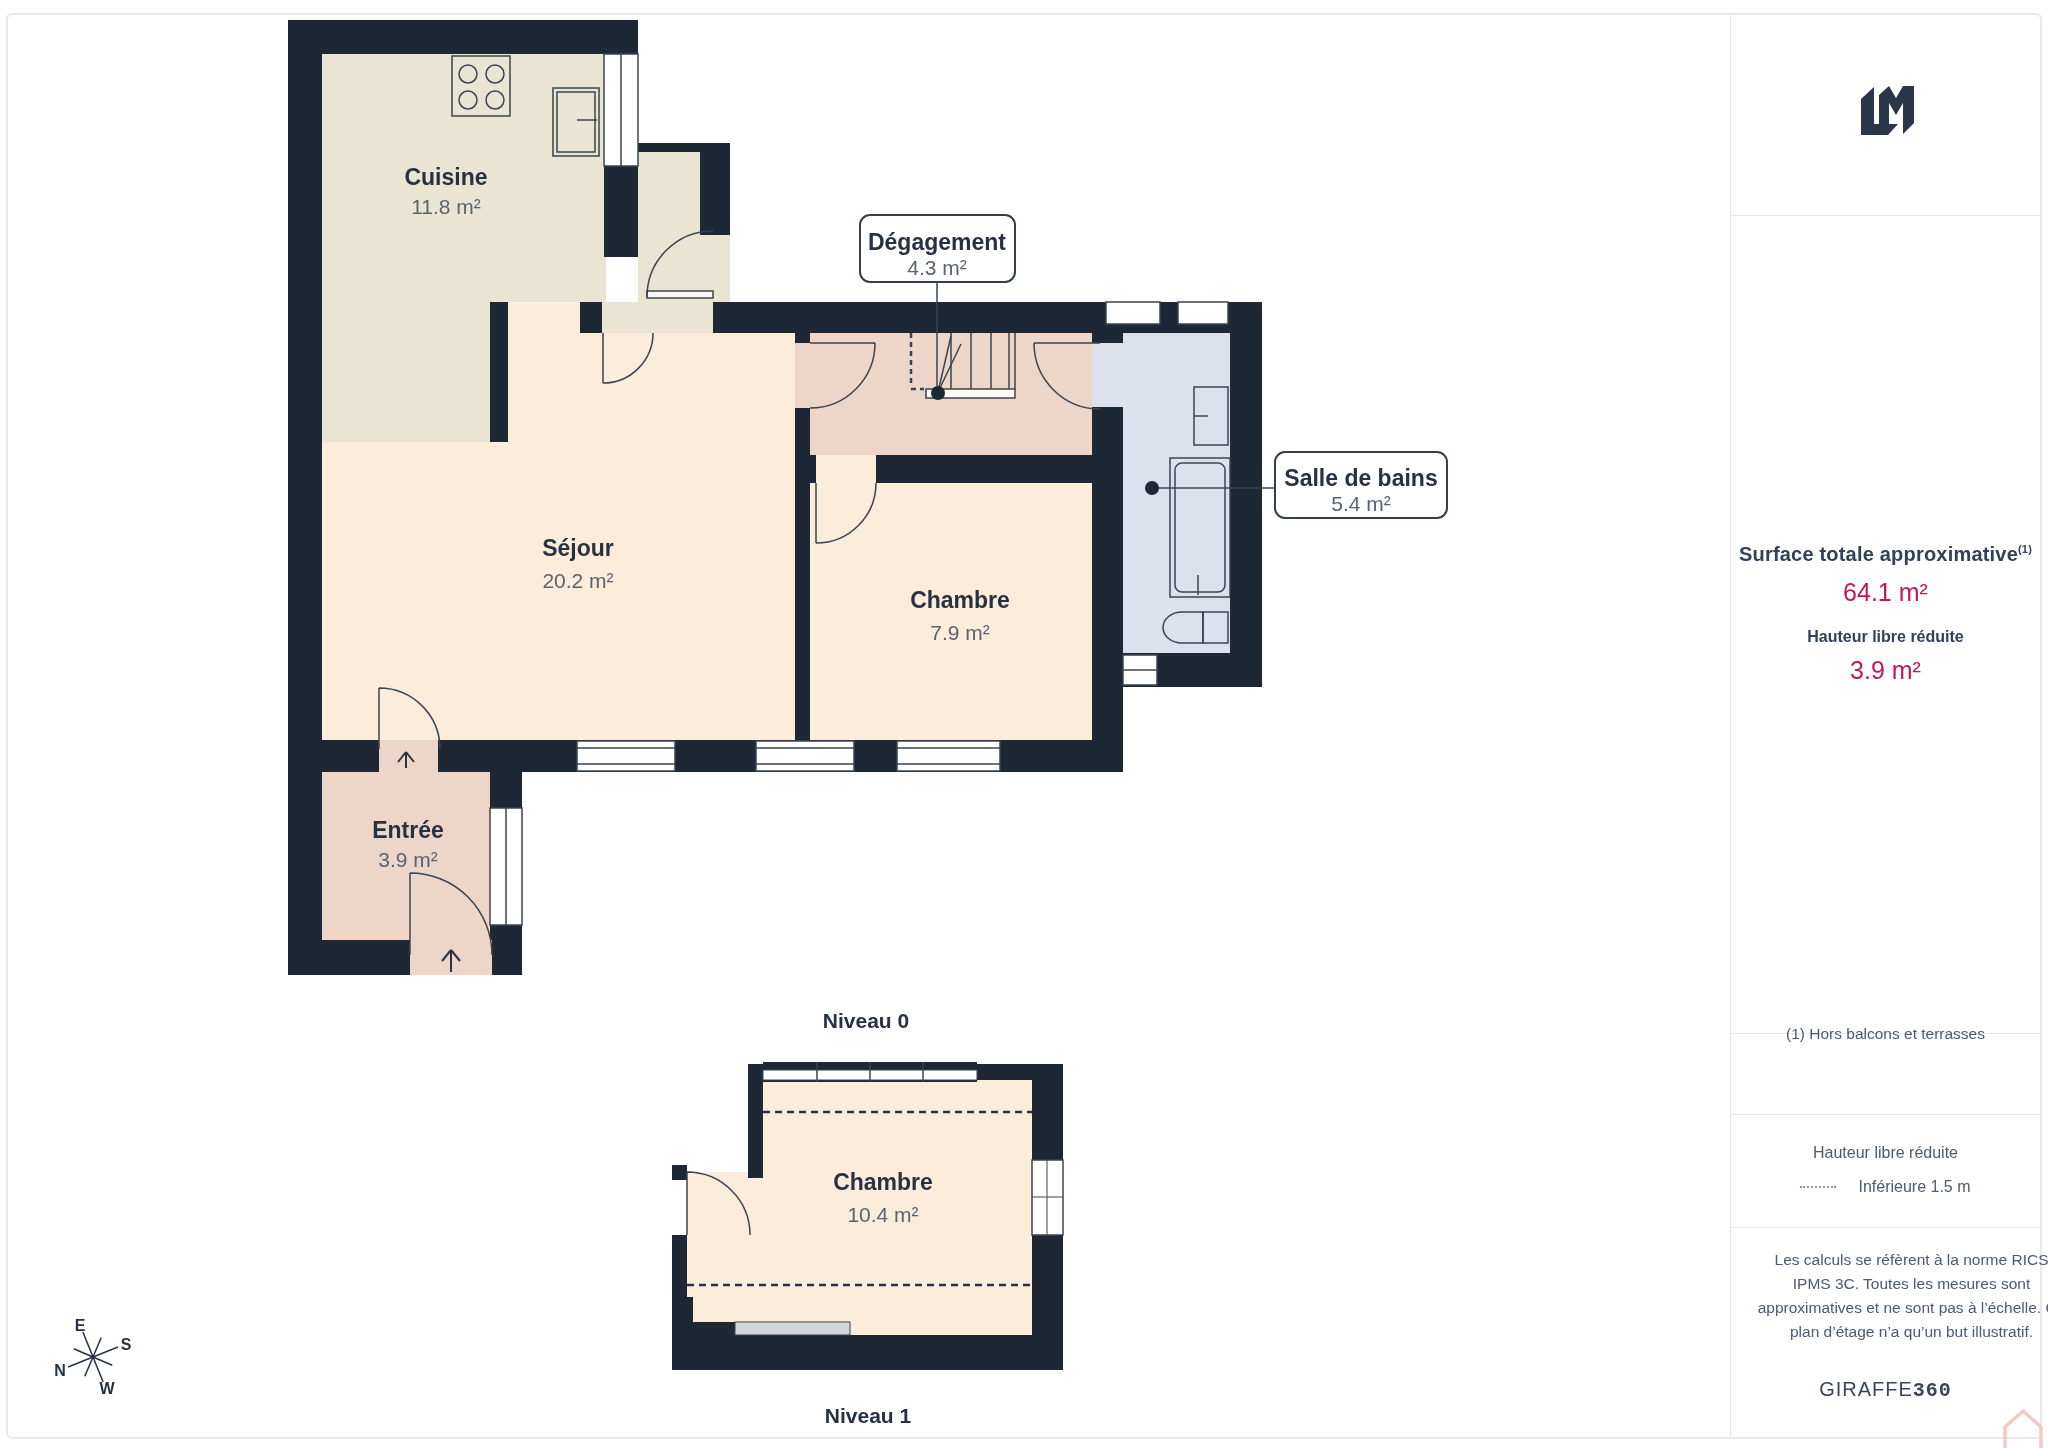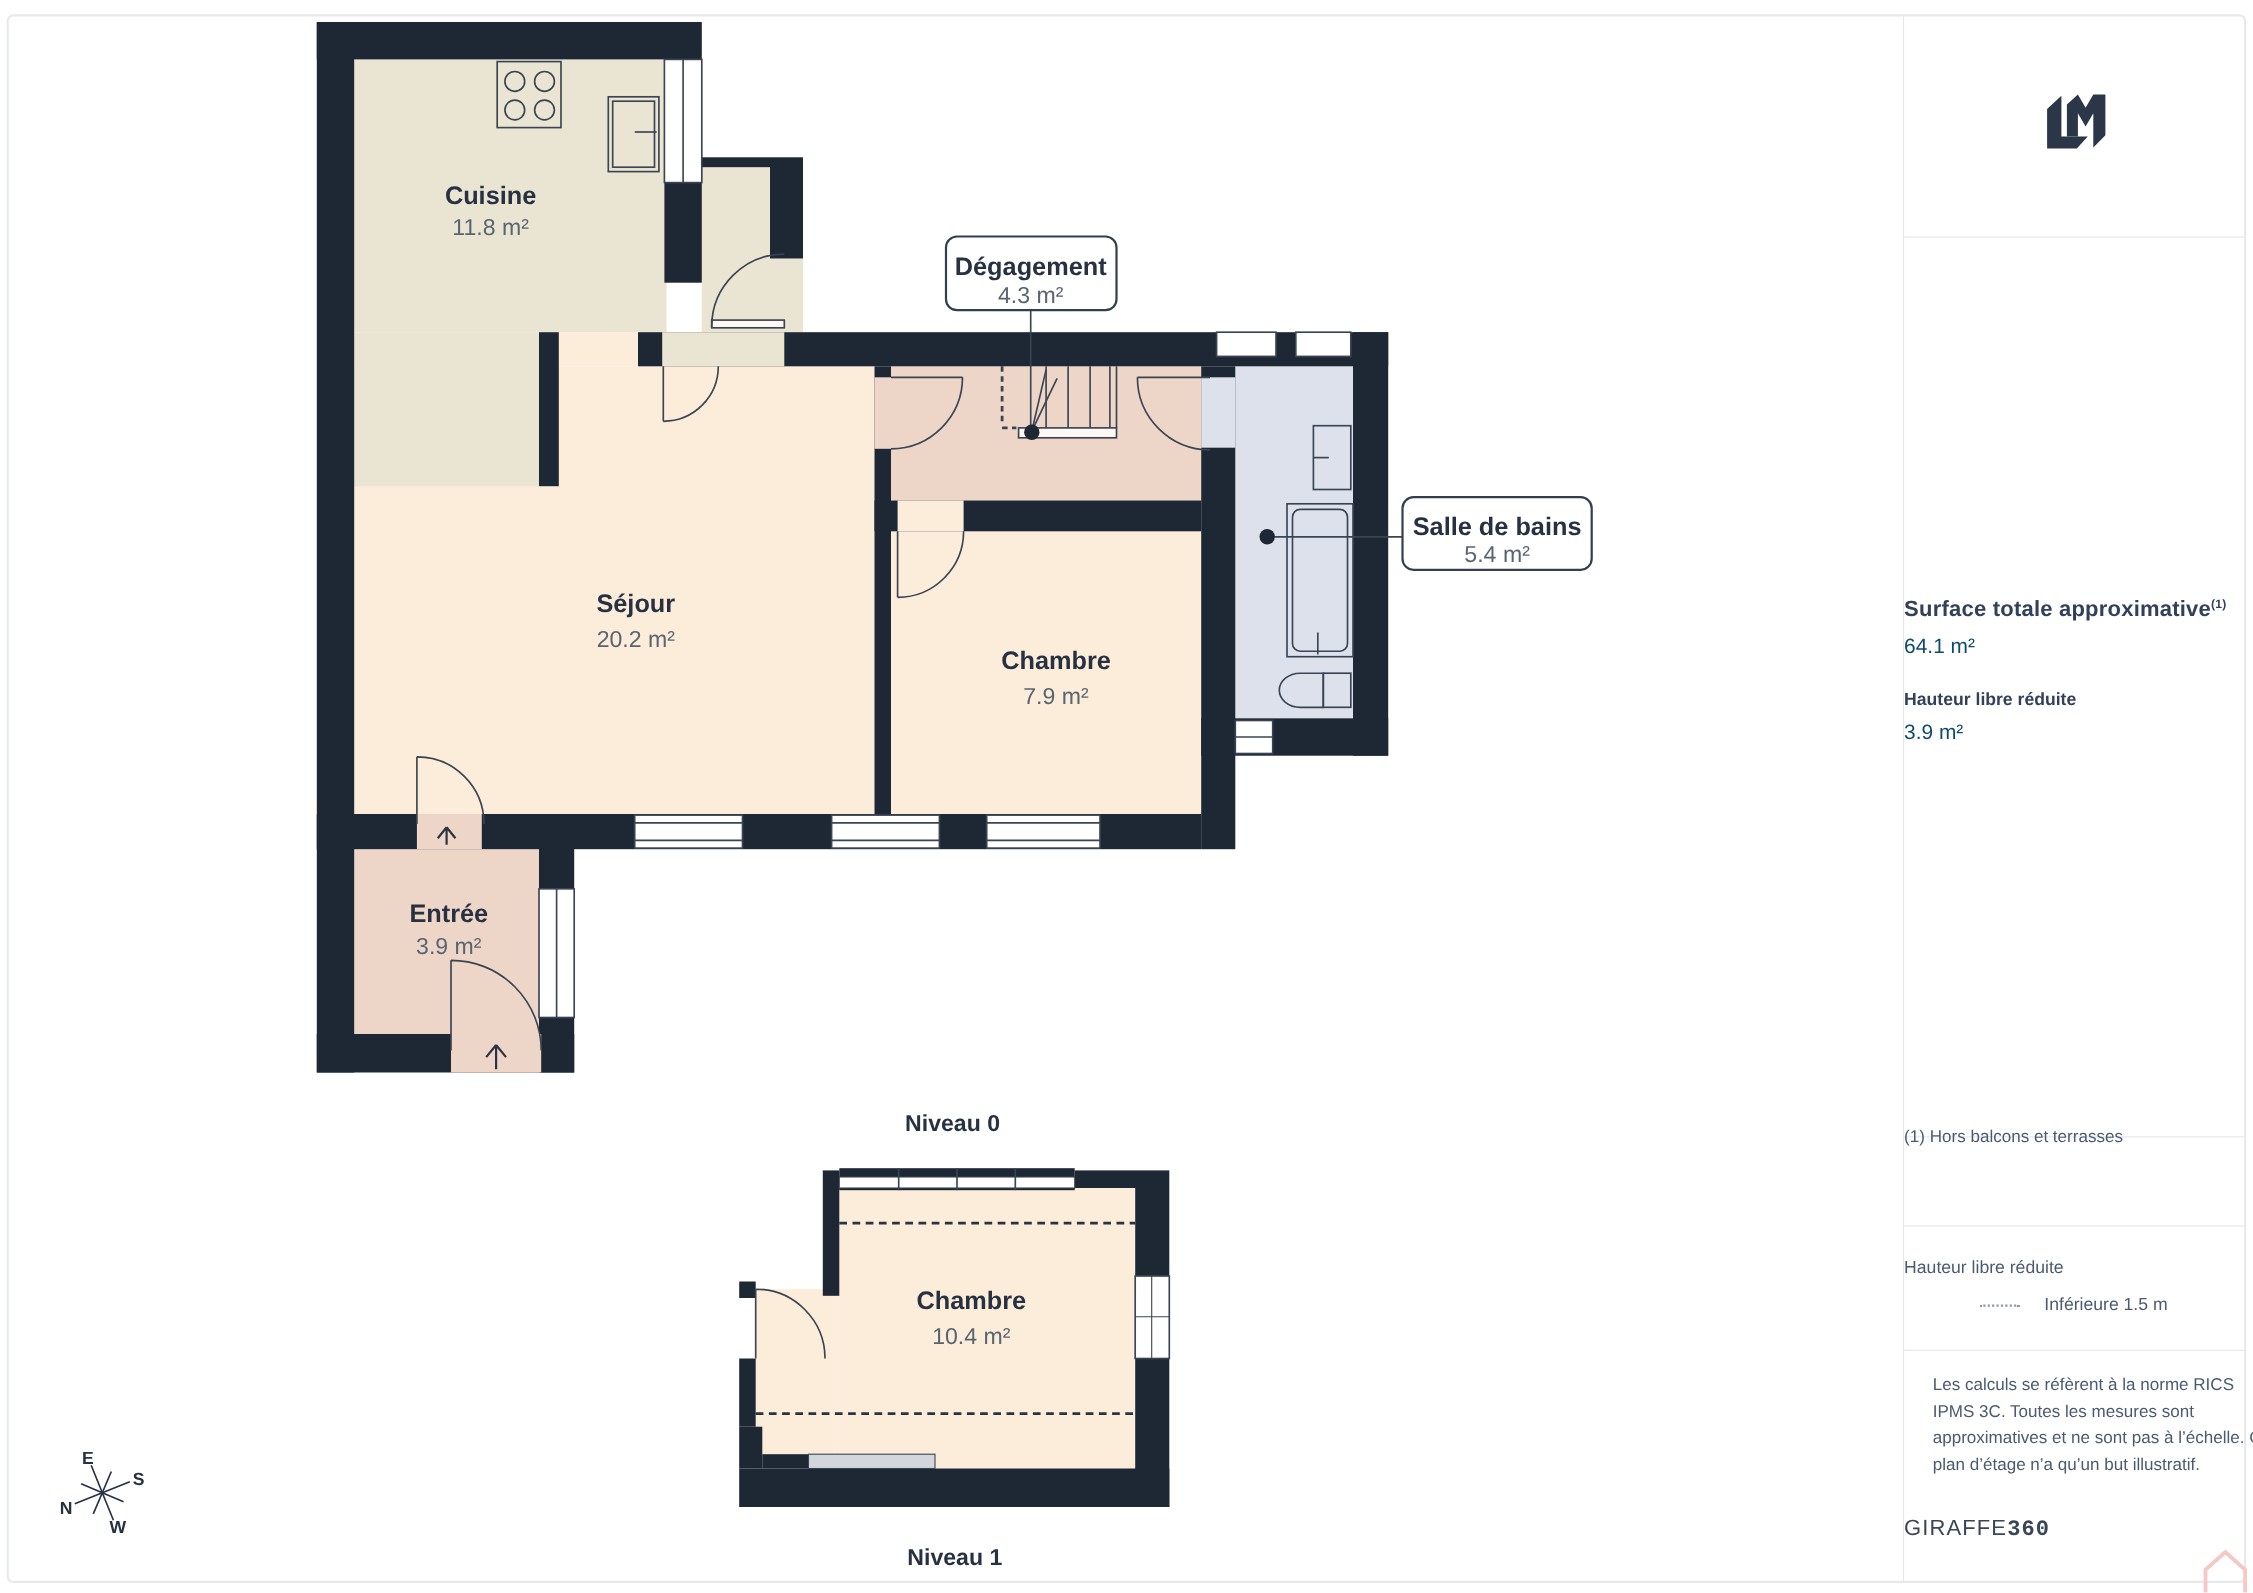--- a/index.html
+++ b/index.html
@@ -1,24 +1,24 @@
 <!DOCTYPE html>
 <html><head>
 <meta charset="utf-8">
 <style>
   html,body{margin:0;padding:0;background:#ffffff;}
   body{width:2048px;height:1448px;position:relative;font-family:"Liberation Sans",sans-serif;overflow:hidden;}
   #frame{position:absolute;left:6px;top:13px;width:2032px;height:1422px;border:2px solid #e7e9ec;border-radius:6px;pointer-events:none;}
   #plan{position:absolute;left:0;top:0;}
   .sidebar-divider{position:absolute;left:1731px;width:309px;border-top:1px solid #e4e6e9;height:0;}
   #sidebar-sep{position:absolute;left:1730px;top:13px;width:1px;height:1424px;background:#e4e6e9;}
-  .sb{position:absolute;left:1731px;width:309px;text-align:left;color:#32405a;}
+  .sb{position:absolute;left:1731px;width:309px;text-align:center;color:#32405a;}
   .sb-title{font-size:20px;font-weight:bold;letter-spacing:.2px;}
   .sb-title sup{font-size:11px;}
-  .sb-value{font-size:19px;color:#0c4a6e;}
+  .sb-value{font-size:25px;color:#be185d;}
   .sb-sub{font-size:16px;font-weight:bold;}
   .sb-note{font-size:15.5px;color:#4c5a70;}
   .legend-row{display:flex;align-items:center;justify-content:center;gap:22px;}
   .legend-dash{display:inline-block;width:36px;height:0;border-bottom:2px dotted #8d97a6;}
   .legend-text{font-size:16px;color:#4c5a70;}
   #legal{padding:0 26px;font-size:15.5px;line-height:1.55;color:#4c5a70;}
   #brand{font-size:20px;color:#3a4656;}
   #brand .b1{font-weight:400;letter-spacing:1px;}
   #brand .b2{font-weight:bold;letter-spacing:1px;font-family:Liberation Mono, monospace;}
   svg text{font-family:"Liberation Sans",sans-serif;}

